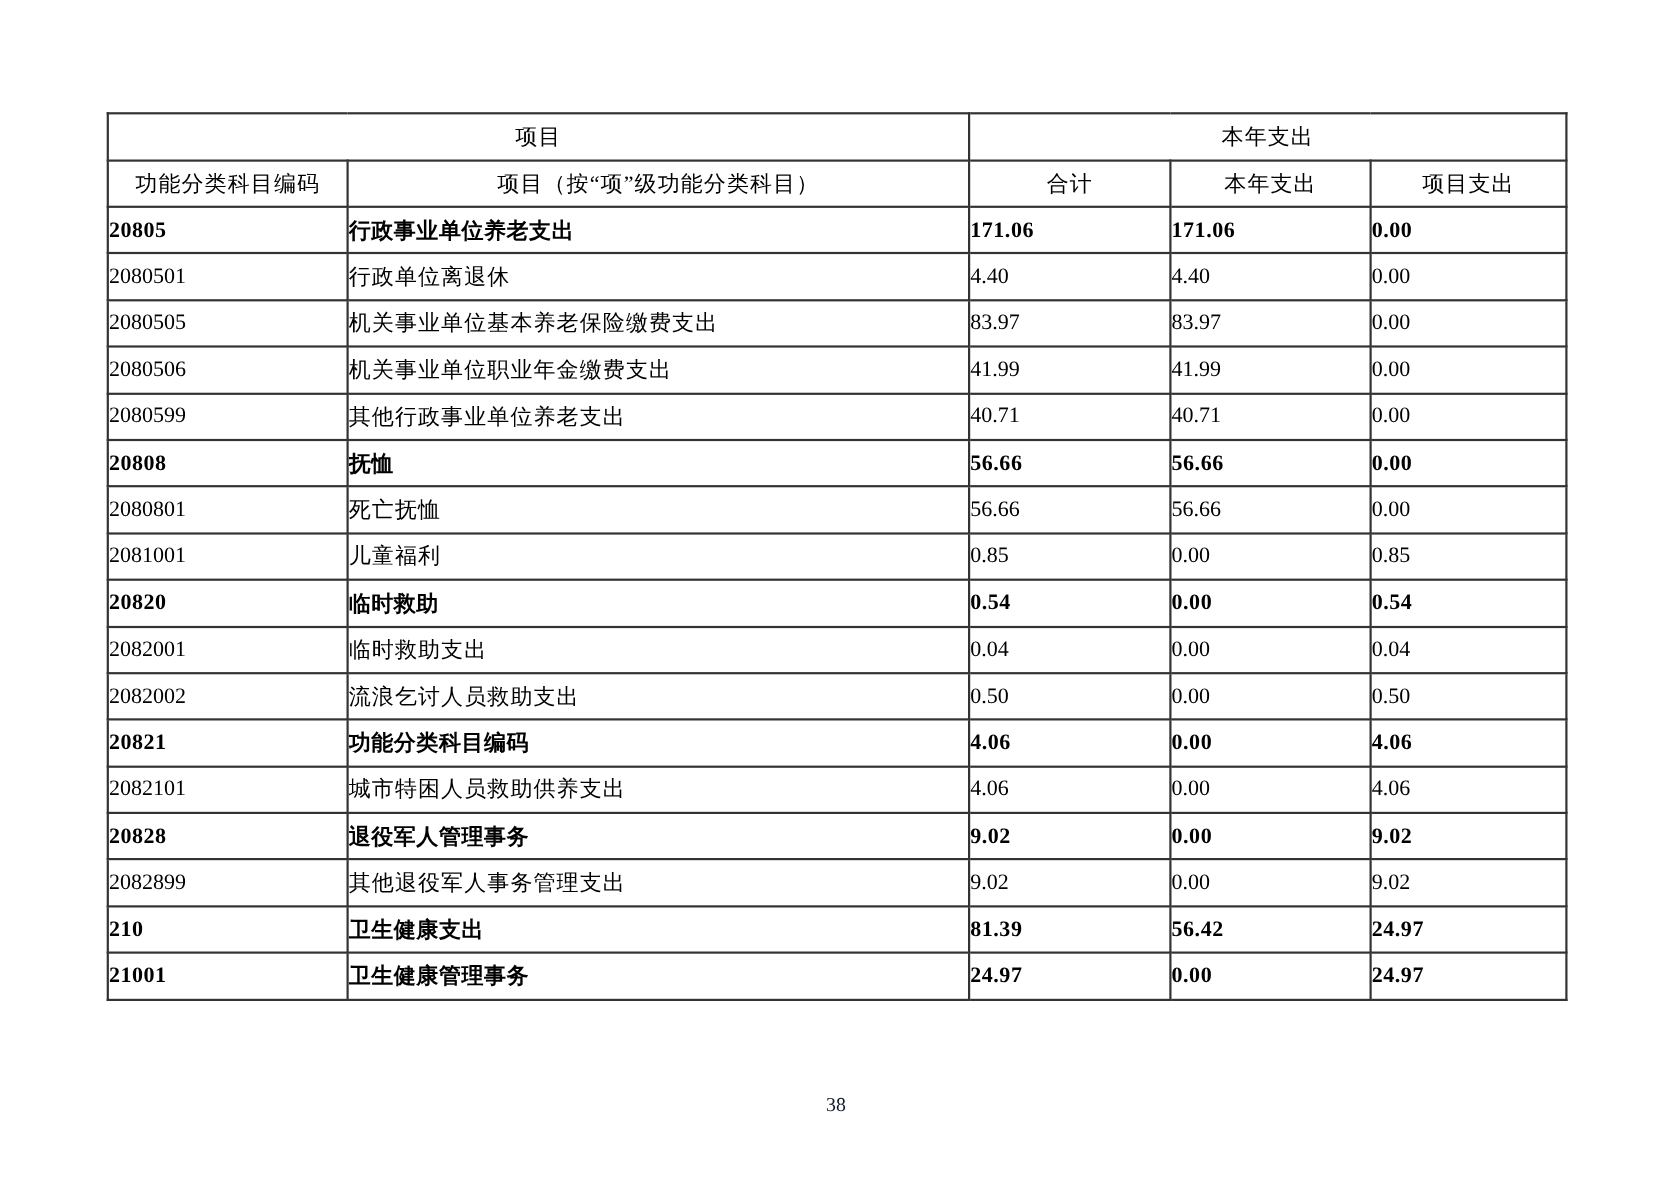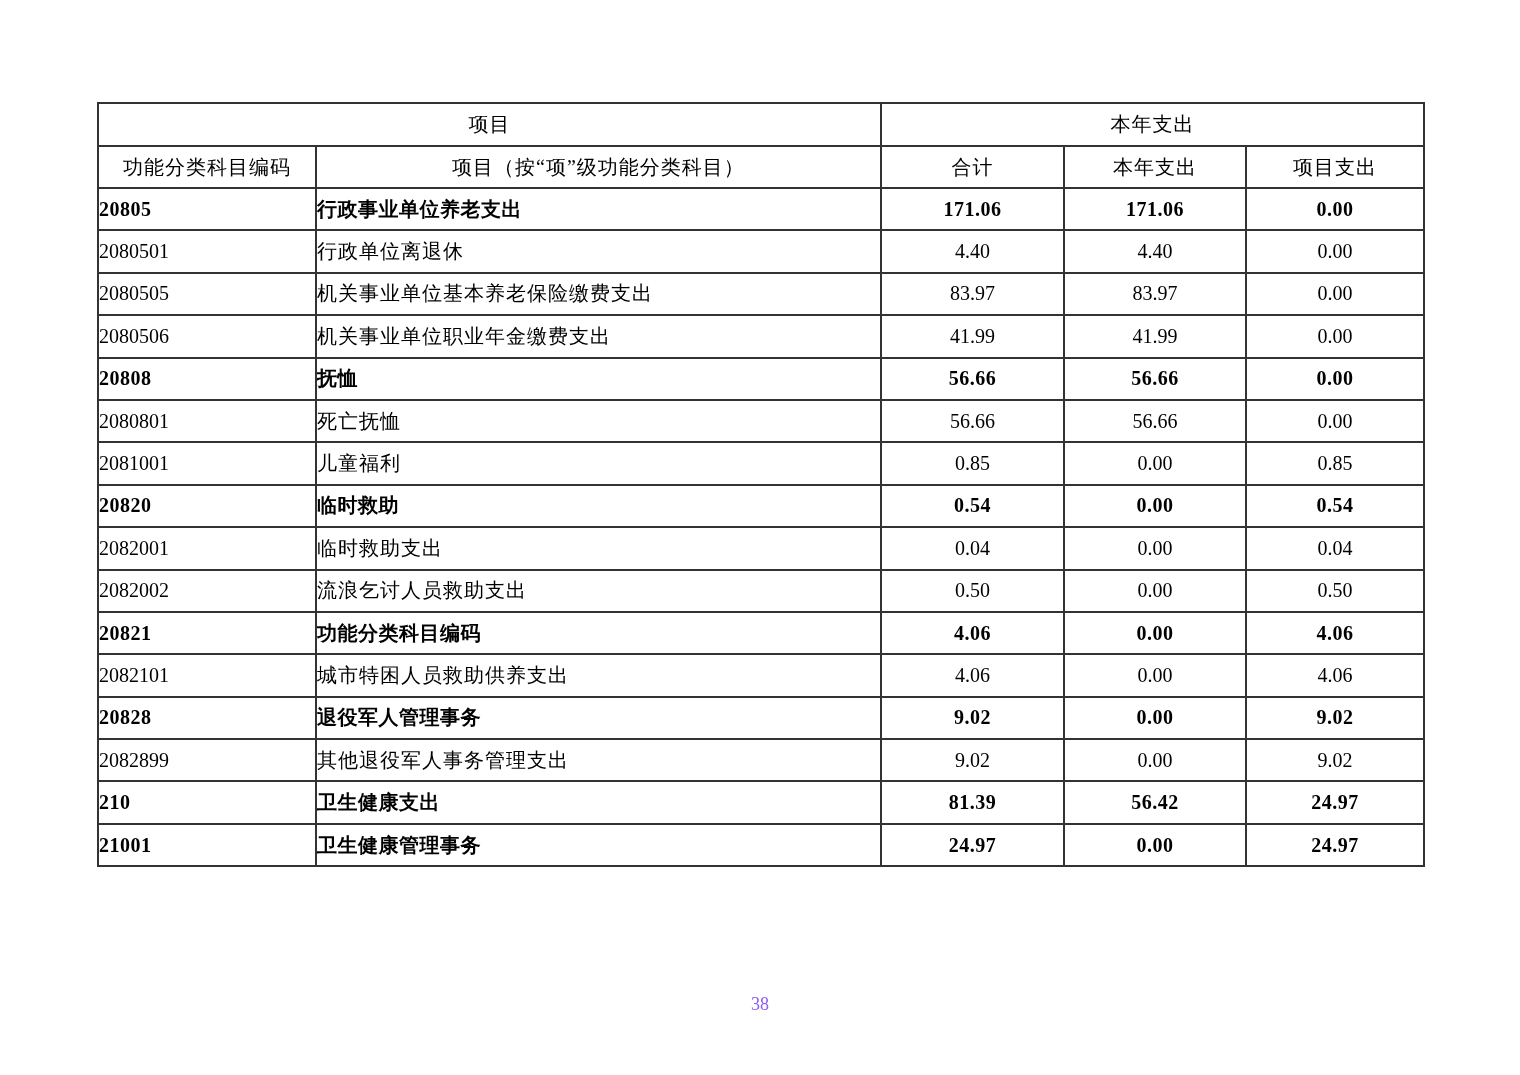--- a/index.html
+++ b/index.html
@@ -43,30 +43,30 @@
     font-size: 20px;
     text-align: center;
     letter-spacing: 1px;
   }
   thead tr.header-row-1 { height: 43px; padding-left: 33px; }
   thead tr.header-row-2 { height: 42px; }
   tbody tr { height: 42.4px; }
   table.budget-table td { font-size: 20px; }
   td.cell-code  { text-align: left;  padding-left: 12px; }
   td.cell-item  { text-align: left;  padding-left: 12px; letter-spacing: 1px; }
-  td.cell-num   { text-align: center; padding-right: 10px; }
+  td.cell-num   { text-align: left; padding-right: 10px; }
   tr.section-row td { font-weight: bold; letter-spacing: 0.5px; }
   .page-number {
     position: absolute;
     top: 994px;
     left: 0;
     width: 100%;
     text-align: center;
     font-size: 18px;
-    color: #8b5cf6;
+    color: #0f172a;
   }
 </style>
 </head>
 <body>
 
 <div class="sheet">
 
   <table class="budget-table">
     <colgroup>
       <col style="width:218px">
@@ -110,20 +110,27 @@
           <td class="cell-num">83.97</td>
           <td class="cell-num">0.00</td>
         </tr>
         <tr>
           <td class="cell-code">2080506</td>
           <td class="cell-item">机关事业单位职业年金缴费支出</td>
           <td class="cell-num">41.99</td>
           <td class="cell-num">41.99</td>
           <td class="cell-num">0.00</td>
         </tr>
+        <tr>
+          <td class="cell-code">2080599</td>
+          <td class="cell-item">其他行政事业单位养老支出</td>
+          <td class="cell-num">40.71</td>
+          <td class="cell-num">40.71</td>
+          <td class="cell-num">0.00</td>
+        </tr>
         <tr class="section-row">
           <td class="cell-code">20808</td>
           <td class="cell-item">抚恤</td>
           <td class="cell-num">56.66</td>
           <td class="cell-num">56.66</td>
           <td class="cell-num">0.00</td>
         </tr>
         <tr>
           <td class="cell-code">2080801</td>
           <td class="cell-item">死亡抚恤</td>

